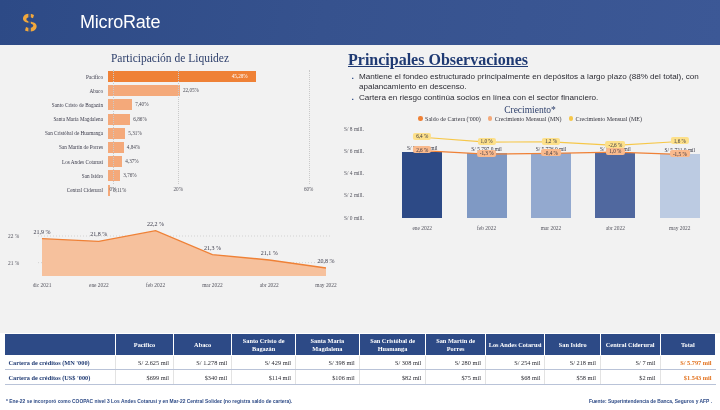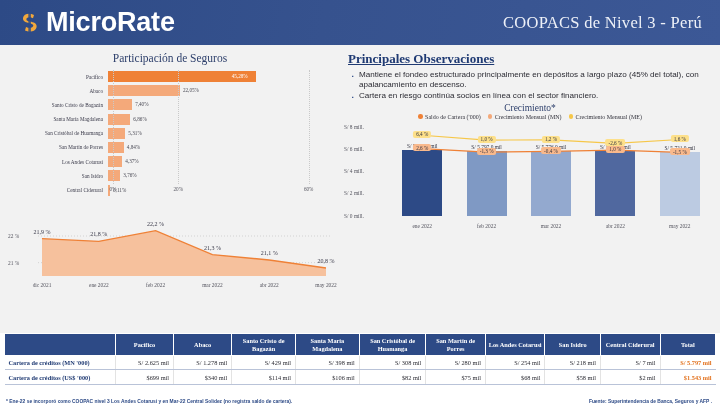--- a/index.html
+++ b/index.html
@@ -18,21 +18,21 @@
     display: flex; align-items: center; justify-content: space-between;
     padding: 0 18px 0 20px;
   }
   .brand { display: flex; align-items: center; gap: 6px; }
   .brand-mark {
     width: 20px; height: 21px; position: relative;
     display: inline-block;
   }
   .brand-mark svg { display: block; }
   .brand-name {
-    color: #ffffff; font-size: 27px; font-weight: 700; letter-spacing: -0.2px;
+    color: #ffffff; font-size: 18px; font-weight: 400; letter-spacing: -0.2px; margin-left: 34px;
   }
   .header-title {
     color: #eef1f8; font-size: 16.5px;
     font-family: "Liberation Serif", serif;
     letter-spacing: 0.3px;
   }
 
   
   .left-col {
     position: absolute; left: 0; top: 45px; width: 340px; height: 288px;
@@ -91,21 +91,21 @@
     font-family: "Liberation Serif", serif; transform: translateX(-50%);
     white-space: nowrap;
   }
 
   
   .right-col {
     position: absolute; left: 340px; top: 45px; width: 380px; height: 288px;
     background: #f2f2f2;
   }
   .obs-title {
-    color: #1f3a73; font-size: 13px; font-weight: bold;
+    color: #1f3a73; font-size: 16px; font-weight: bold;
     font-family: "Liberation Serif", serif;
     text-decoration: underline;
     padding: 6px 0 3px 8px;
   }
   .obs-list { padding: 0 8px 0 12px; }
   .obs-item {
     position: relative; font-size: 8.1px; line-height: 10.4px;
     color: #2b2b33; padding-left: 7px; margin-bottom: 0.5px;
   }
   .obs-item::before {
@@ -192,26 +192,25 @@
 <div class="header">
   <div class="brand">
     <span class="brand-mark">
       <svg width="20" height="21" viewBox="0 0 20 21">
         <path d="M14 3 C9 0.5 3.5 2 3 6 C2.6 9.5 6.5 10.5 9.5 11.2 C12 11.8 13.5 12.3 13.3 13.8 C13 15.8 9.5 16.6 6 15 L5 18.5 C9.5 20.8 15.8 19.6 16.6 15 C17.2 11.4 13.2 10.3 10.2 9.6 C7.8 9 6.2 8.6 6.4 7.2 C6.6 5.4 9.6 4.6 13 6.2 Z" fill="#f2a83c"></path>
         <rect x="8.3" y="0.5" width="2.6" height="20" fill="#2d4a86" opacity="0.85"></rect>
       </svg>
     </span>
     <span class="brand-name">MicroRate</span>
   </div>
-  <div class="header-title">COOPACS de Nivel 3 - Perú</div>
 </div>
 
 <div class="left-col">
 
-  <div class="panel-title">Participación de Seguros</div>
+  <div class="panel-title">Participación de Liquidez</div>
 
   <div class="ms-chart">
     <div id="ms-rows">
         <div class="ms-row">
           <div class="ms-label">Pacífico</div>
           <div class="ms-barwrap">
             <div class="ms-bar top" style="width: 147.682px;"></div>
             <div class="ms-val inside" style="left: 123.682px;">45,28%</div>
           </div>
         </div>
@@ -308,21 +307,21 @@
         <div class="lq-xlab" style="left: 263.2px; bottom: 12px;">abr 2022</div>
         <div class="lq-xlab" style="left: 320px; bottom: 12px;">may 2022</div>
       </div>
   </div>
 </div>
 
 <div class="right-col">
 
   <div class="obs-title">Principales Observaciones</div>
   <div class="obs-list" id="obs-list">
-      <div class="obs-item">Mantiene el fondeo estructurado principalmente en depósitos a largo plazo (45% del total), con apalancamiento en descenso.</div>
+      <div class="obs-item">Mantiene el fondeo estructurado principalmente en depósitos a largo plazo (88% del total), con apalancamiento en descenso.</div>
       <div class="obs-item">Cartera en riesgo continúa socios en línea con el sector financiero.</div>
     </div>
 
   <div class="crec-title">Crecimiento*</div>
 
   <div class="legend" id="growth-legend">
       <div class="legend-item">
         <span class="legend-dot" style="background: rgb(239, 129, 54);"></span>
         <span class="legend-text">Saldo de Cartera ('000)</span>
       </div>

